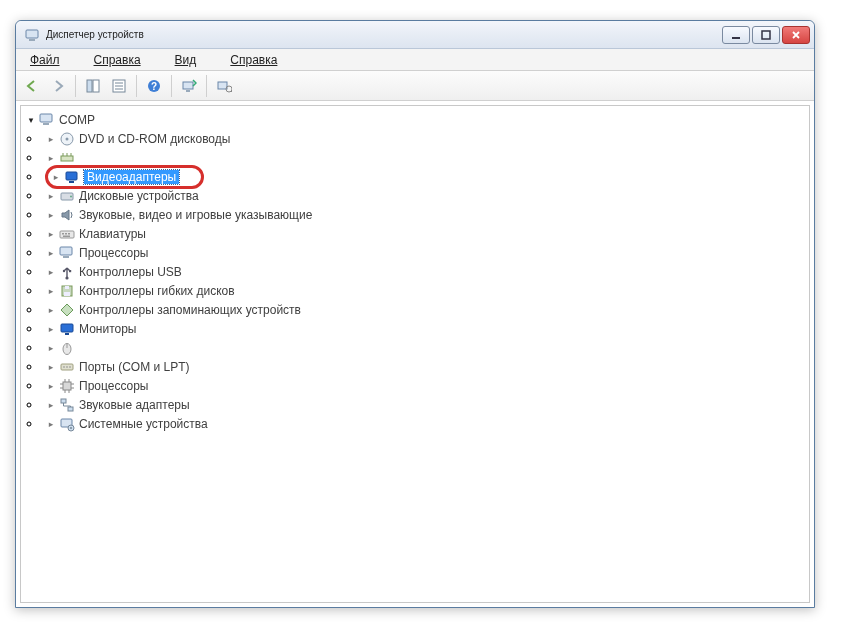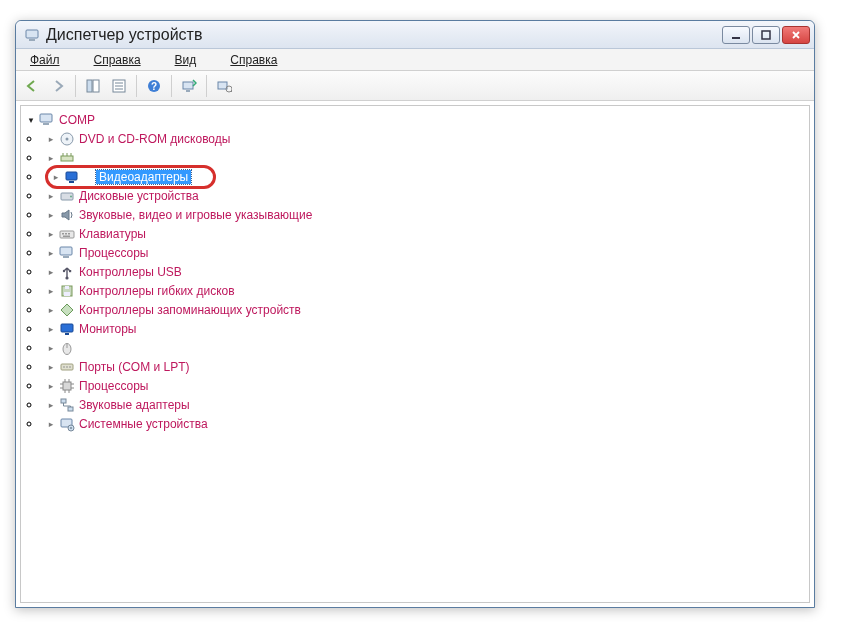--- a/index.html
+++ b/index.html
@@ -23,21 +23,21 @@
     border-bottom: 1px solid #bac7d8;
     border-radius: 6px 6px 0 0;
     display: flex;
     align-items: center;
     padding: 0 4px 0 8px;
   }
   .titlebar .t-icon {
     width: 16px; height: 16px; margin-right: 6px;
     display: inline-flex; align-items: center; justify-content: center;
   }
-  .titlebar .title { flex: 1; color: #222; font-size: 16px; }
+  .titlebar .title { flex: 1; color: #222; font-size: 10px; }
   .win-btns { display: flex; gap: 2px; }
   .win-btn {
     width: 28px; height: 18px;
     border: 1px solid #7a8aa0;
     border-radius: 3px;
     background: linear-gradient(to bottom,#f7faff,#dbe4f0);
     display: inline-flex; align-items: center; justify-content: center;
     font-size: 10px; color: #334;
   }
   .win-btn.close {
@@ -96,34 +96,33 @@
     display: inline-flex; align-items: center; justify-content: center;
     margin-right: 2px;
     font-size: 9px; color: #5a5a5a;
   }
   .exp-open::before { content: "▾"; color: #222; }
   .exp-closed::before { content: "▸"; color: #7a7a7a; }
   .node-icon {
     width: 16px; height: 16px; margin-right: 4px;
     display: inline-flex; align-items: center; justify-content: center;
   }
-  .node-label { color: #be185d; }
+  .node-label { color: #404040; }
   .children { padding-left: 20px; }
   .highlighted {
     display: inline-flex; align-items: center;
     border: 3px solid #d62f2c;
     border-radius: 12px;
     padding: 1px 22px 1px 2px;
     margin: -2px 0;
   }
   .highlighted .node-label {
     background: #3399ff; color: #fff;
     padding: 0 3px;
     outline: 1px dotted #406090;
-    margin-left: 12px;
   }
   svg { display: block; }
 </style>
 </head>
 <body>
 
 <div class="window">
 
   <div class="titlebar">
     <span class="t-icon">

